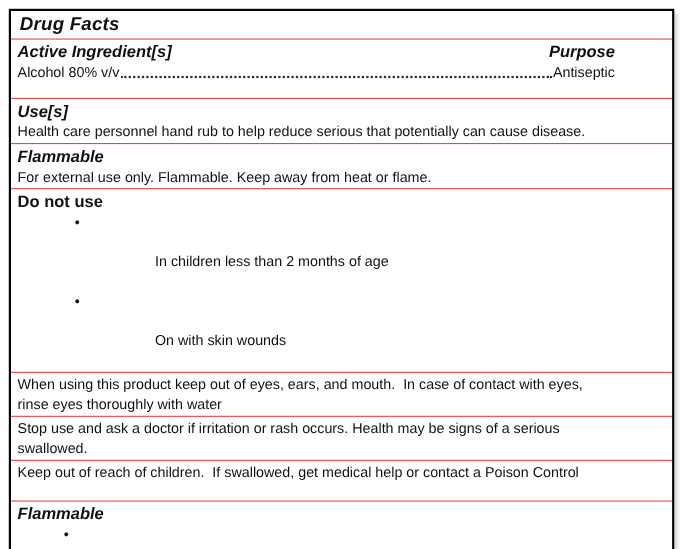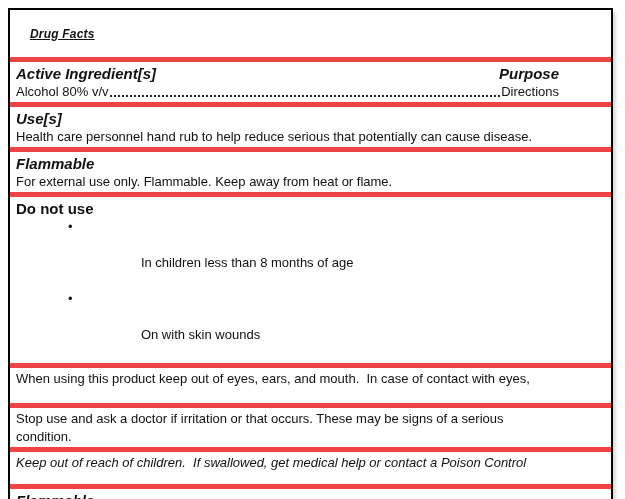--- a/index.html
+++ b/index.html
@@ -24,34 +24,33 @@
     left: 8px;
     top: 8px;
     width: 605px;
     box-sizing: border-box;
     border: 2px solid #000000;
     background: #ffffff;
     box-shadow: 3px 4px 3px rgba(0,0,0,0.14);
   }
   .row {
     box-sizing: border-box;
-    border-top: 5px solid #ef4444;
+    border-top: 1px solid #ef4444;
     padding: 2px 6px 1px 6px;
   }
   .row:first-child { border-top: none; }
 
   .title-row { min-height: 25px; padding-left: 8px; }
   .panel-title {
-    margin: 12px;
-    font-size: 12px;
+    margin: 0;
+    font-size: 17px;
     line-height: 20px;
     font-weight: bold;
     font-style: italic;
     letter-spacing: 0.2px;
-    text-decoration: underline;
   }
 
   .hdr {
     font-size: 15px;
     line-height: 19px;
     font-weight: bold;
     font-style: italic;
   }
   .hdr-plain {
     font-size: 15px;
@@ -76,26 +75,26 @@
     display: flex;
     padding-right: 46px;
   }
   .leader-fill {
     flex: 1 1 auto;
     border-bottom: 2px dotted #2a2a2a;
     margin: 0 1px 4px 1px;
     min-width: 30px;
   }
 
-  .row-uses      { min-height: 38px; }
+  .row-uses      { min-height: 38px; margin-top: 12px; }
   .row-warnings  { min-height: 35px; }
   .row-dnu       { min-height: 60px; }
   .row-when      { min-height: 40px; }
   .row-stop      { min-height: 40px; }
-  .row-keep      { min-height: 37px; font-style: italic; }
+  .row-keep      { min-height: 37px; }
   .row-dir       { min-height: 78px; }
 
   .li { position: relative; }
   .li .dot {
     position: absolute;
     top: 0;
     font-size: 13px;
     line-height: 18px;
   }
   .dnu-item { padding-left: 96px; }
@@ -114,53 +113,54 @@
     </section>
 
     <section class="row row-active">
       <div class="split">
         <span class="hdr">Active Ingredient[s]</span>
         <span class="hdr">Purpose</span>
       </div>
       <div class="leader-line body-text">
         <span>Alcohol 80% v/v</span>
         <span class="leader-fill"></span>
-        <span>Directions</span>
+        <span>Antiseptic</span>
       </div>
     </section>
 
     <section class="row row-uses">
       <div class="hdr">Use[s]</div>
       <div class="body-text">Health care personnel hand rub to help reduce serious that potentially can cause disease.</div>
     </section>
 
     <section class="row row-warnings">
       <div class="hdr">Flammable</div>
       <div class="body-text">For external use only. Flammable. Keep away from heat or flame.</div>
     </section>
 
     <section class="row row-dnu">
       <div class="hdr-plain">Do not use</div>
       <div class="li dnu-item body-text">
         <span class="dot">•</span>
-        <span>In children less than 8 months of age</span>
+        <span>In children less than 2 months of age</span>
       </div>
       <div class="li dnu-item body-text">
         <span class="dot">•</span>
         <span>On with skin wounds</span>
       </div>
     </section>
 
     <section class="row row-when">
       <div class="body-text">When using this product keep out of eyes, ears, and mouth.  In case of contact with eyes,</div>
+      <div class="body-text">rinse eyes thoroughly with water</div>
     </section>
 
     <section class="row row-stop">
-      <div class="body-text">Stop use and ask a doctor if irritation or that occurs. These may be signs of a serious</div>
-      <div class="body-text">condition.</div>
+      <div class="body-text">Stop use and ask a doctor if irritation or rash occurs. Health may be signs of a serious</div>
+      <div class="body-text">swallowed.</div>
     </section>
 
     <section class="row row-keep">
       <div class="body-text">Keep out of reach of children.  If swallowed, get medical help or contact a Poison Control</div>
     </section>
 
     <section class="row row-dir">
       <div class="hdr">Flammable</div>
       <div class="li dir-item body-text">
         <span class="dot">•</span>

